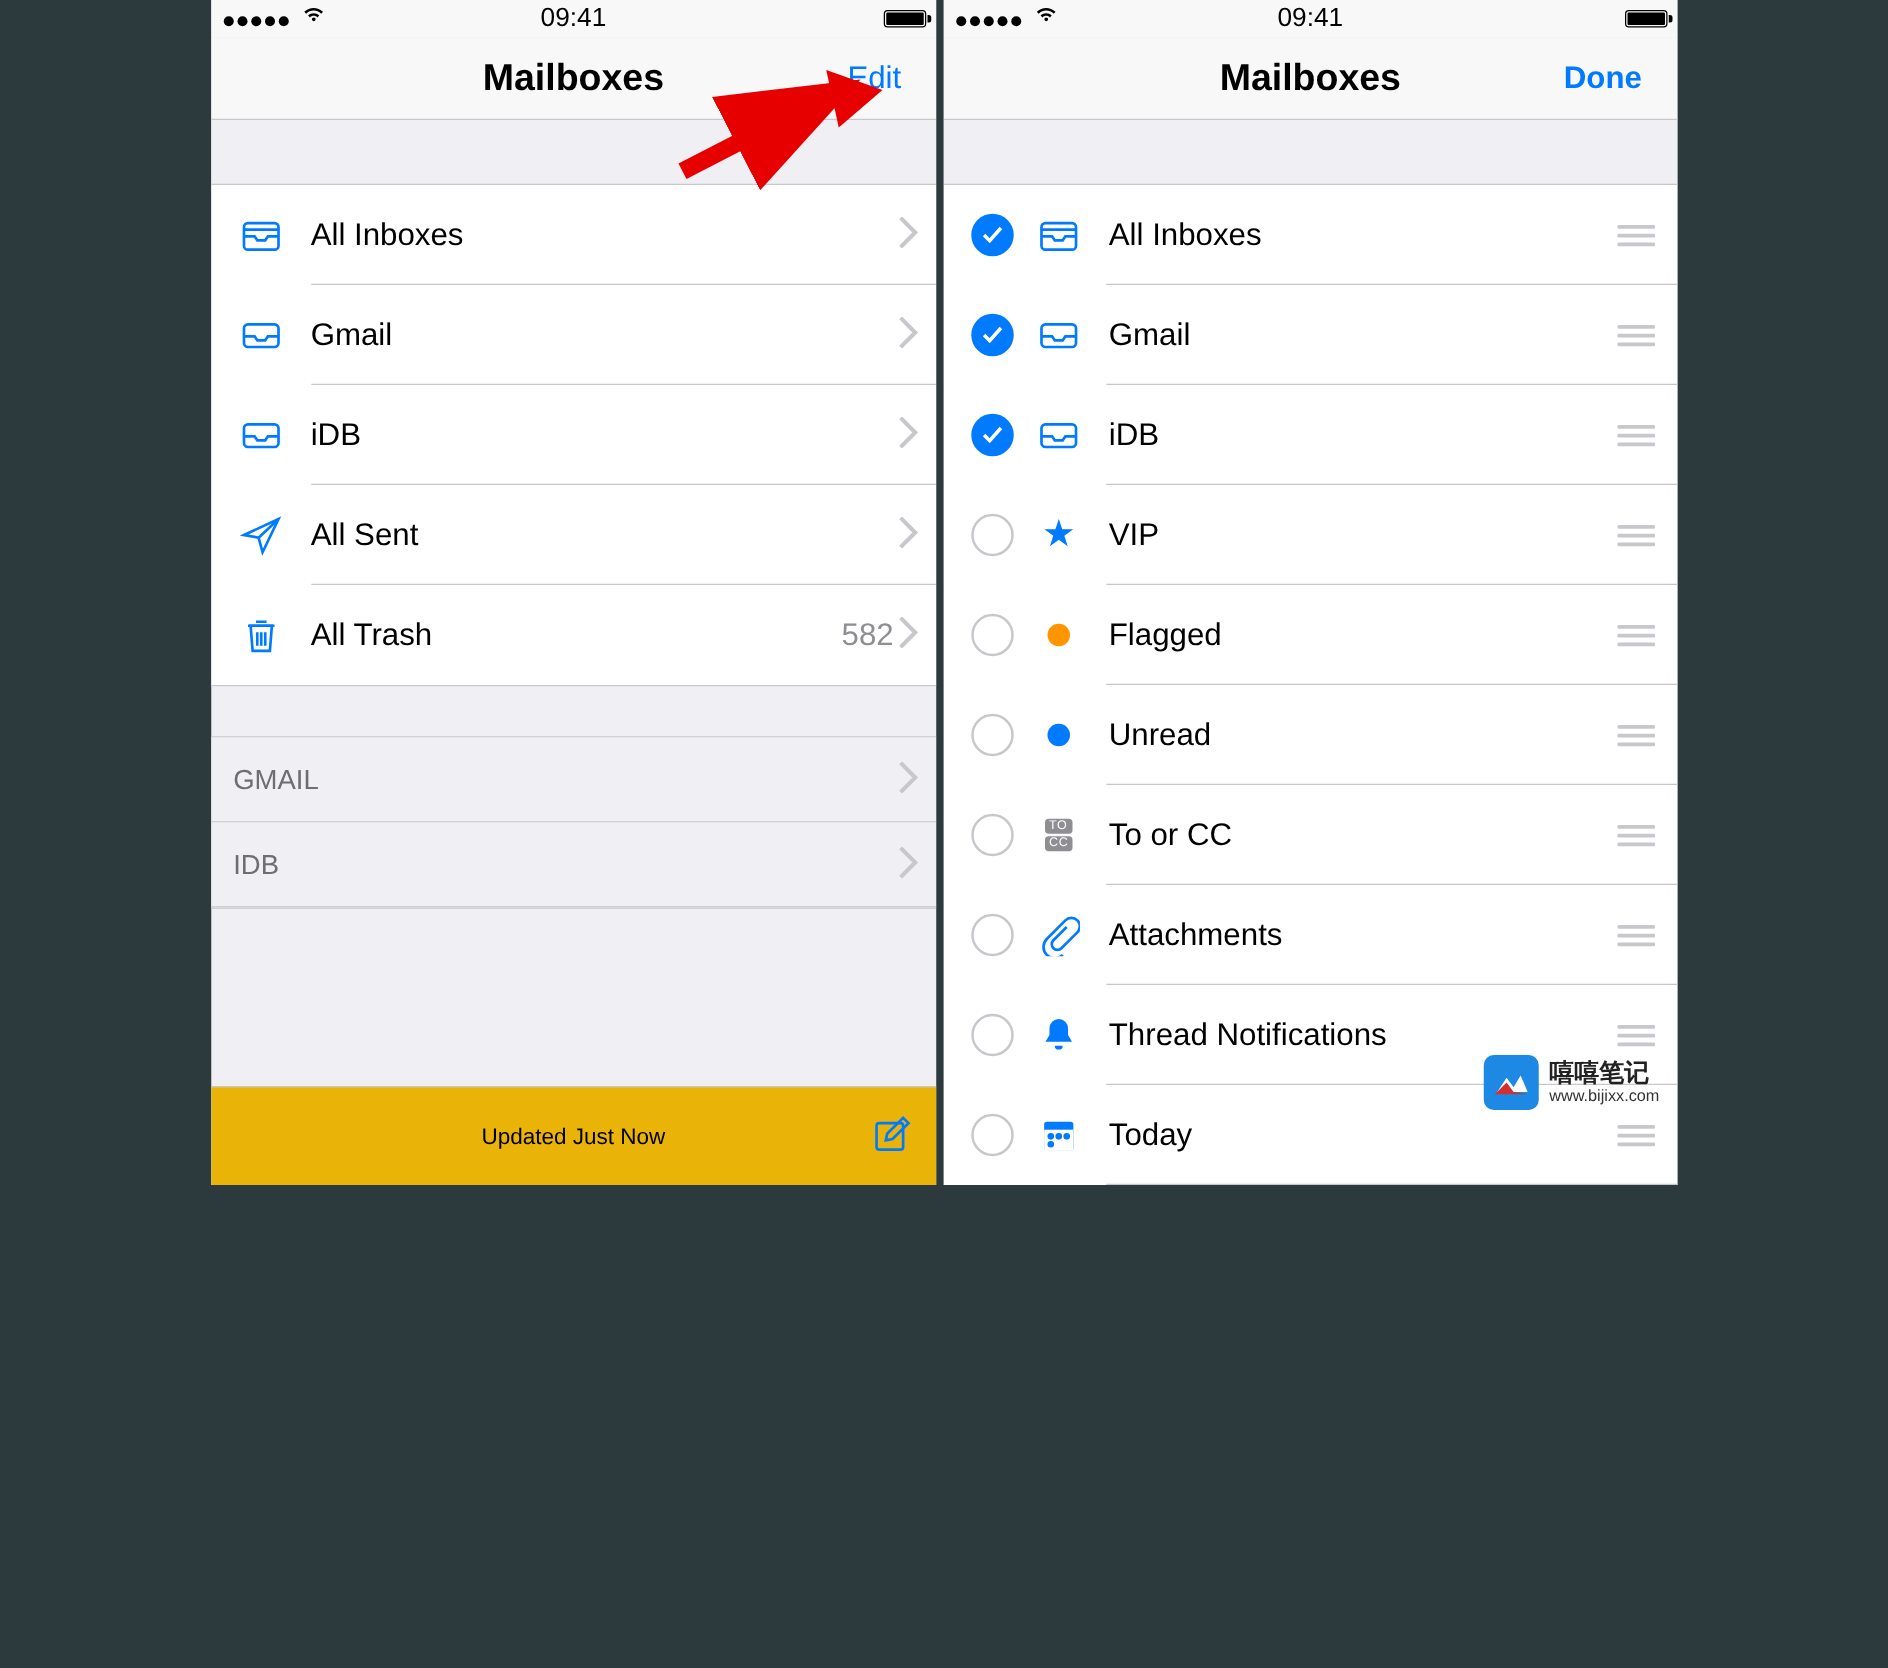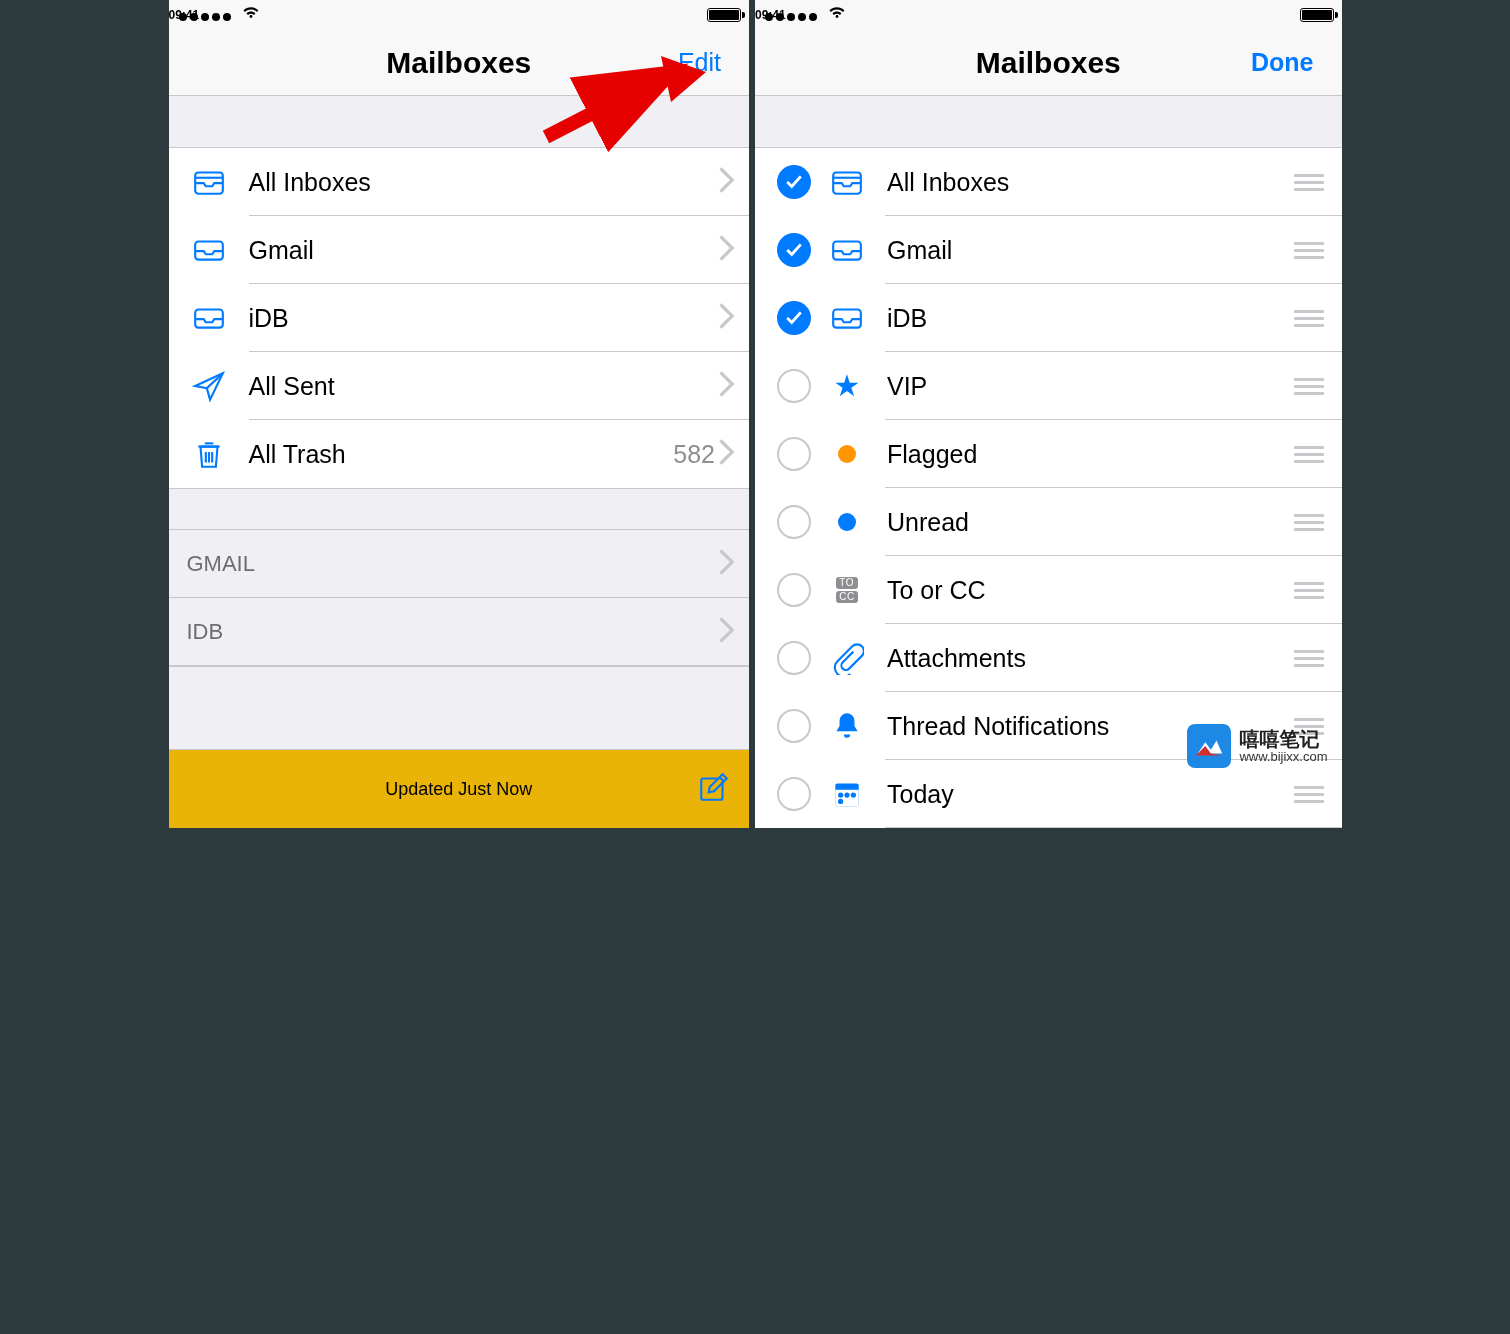--- a/index.html
+++ b/index.html
@@ -2,35 +2,35 @@
 <html><head>
 <meta charset="utf-8">
 <style>
   *{box-sizing:border-box;margin:0;padding:0;font-family:-apple-system,"Helvetica Neue",Arial,sans-serif;}
   body{background:#2d3a3d;display:flex;justify-content:center;}
   .stage{width:1173px;position:relative;display:flex;gap:0;background:#2d3a3d;}
   .phone{flex:1 1 50%;background:#efeff4;display:flex;flex-direction:column;position:relative;overflow:hidden;}
   .phone:first-child{border-right:6px solid #2d3a3d;}
   
   .status{height:30px;display:flex;align-items:center;justify-content:space-between;padding:0 8px 0 10px;font-size:18px;font-weight:600;color:#000;background:#f8f8f8;}
-  .status .mid{position:absolute;left:0;right:0;text-align:left;font-size:12px;font-weight:700;}
+  .status .mid{position:absolute;left:0;right:0;text-align:center;font-size:21px;font-weight:400;}
   .dots span{display:inline-block;width:8px;height:8px;border-radius:50%;background:#000;margin-right:3px;}
   .wifi{display:inline-block;margin-left:6px;font-size:20px;position:relative;top:-1px;}
   .battery{width:34px;height:14px;border:1.5px solid #000;border-radius:3px;position:relative;display:inline-block;}
   .battery::after{content:"";position:absolute;right:-5px;top:3px;width:3px;height:6px;background:#000;border-radius:0 2px 2px 0;}
   .battery::before{content:"";position:absolute;inset:1px;background:#000;border-radius:1px;}
   
   .nav{height:66px;display:flex;align-items:center;justify-content:center;background:#f8f8f8;border-bottom:1px solid #c8c7cc;position:relative;}
   .nav .title{font-size:30px;font-weight:700;}
   .nav .right{position:absolute;right:28px;font-size:25px;color:#007aff;}
   
   .spacer{height:52px;background:#efeff4;border-bottom:1px solid #c8c7cc;}
   
   .group{background:#fff;}
-  .row{display:flex;align-items:center;height:68px;padding-left:22px;position:relative;}
+  .row{display:flex;align-items:center;height:80px;padding-left:22px;position:relative;}
   .row.sep::after{content:"";position:absolute;left:80px;right:0;bottom:0;height:1px;background:#c8c7cc;}
   .row.sep-edit::after{content:"";position:absolute;left:130px;right:0;bottom:0;height:1px;background:#c8c7cc;}
   .group-end{border-bottom:1px solid #c8c7cc;}
   .icon{width:36px;height:36px;display:flex;align-items:center;justify-content:center;margin-right:22px;color:#007aff;flex:0 0 36px;}
   .icon svg{width:34px;height:34px;}
   .label{font-size:25px;color:#000;flex:1 1 auto;}
   .badge{font-size:25px;color:#8e8e93;margin-right:4px;}
   .chev{color:#c7c7cc;margin-right:14px;}
   .chev svg{width:16px;height:26px;}
   

